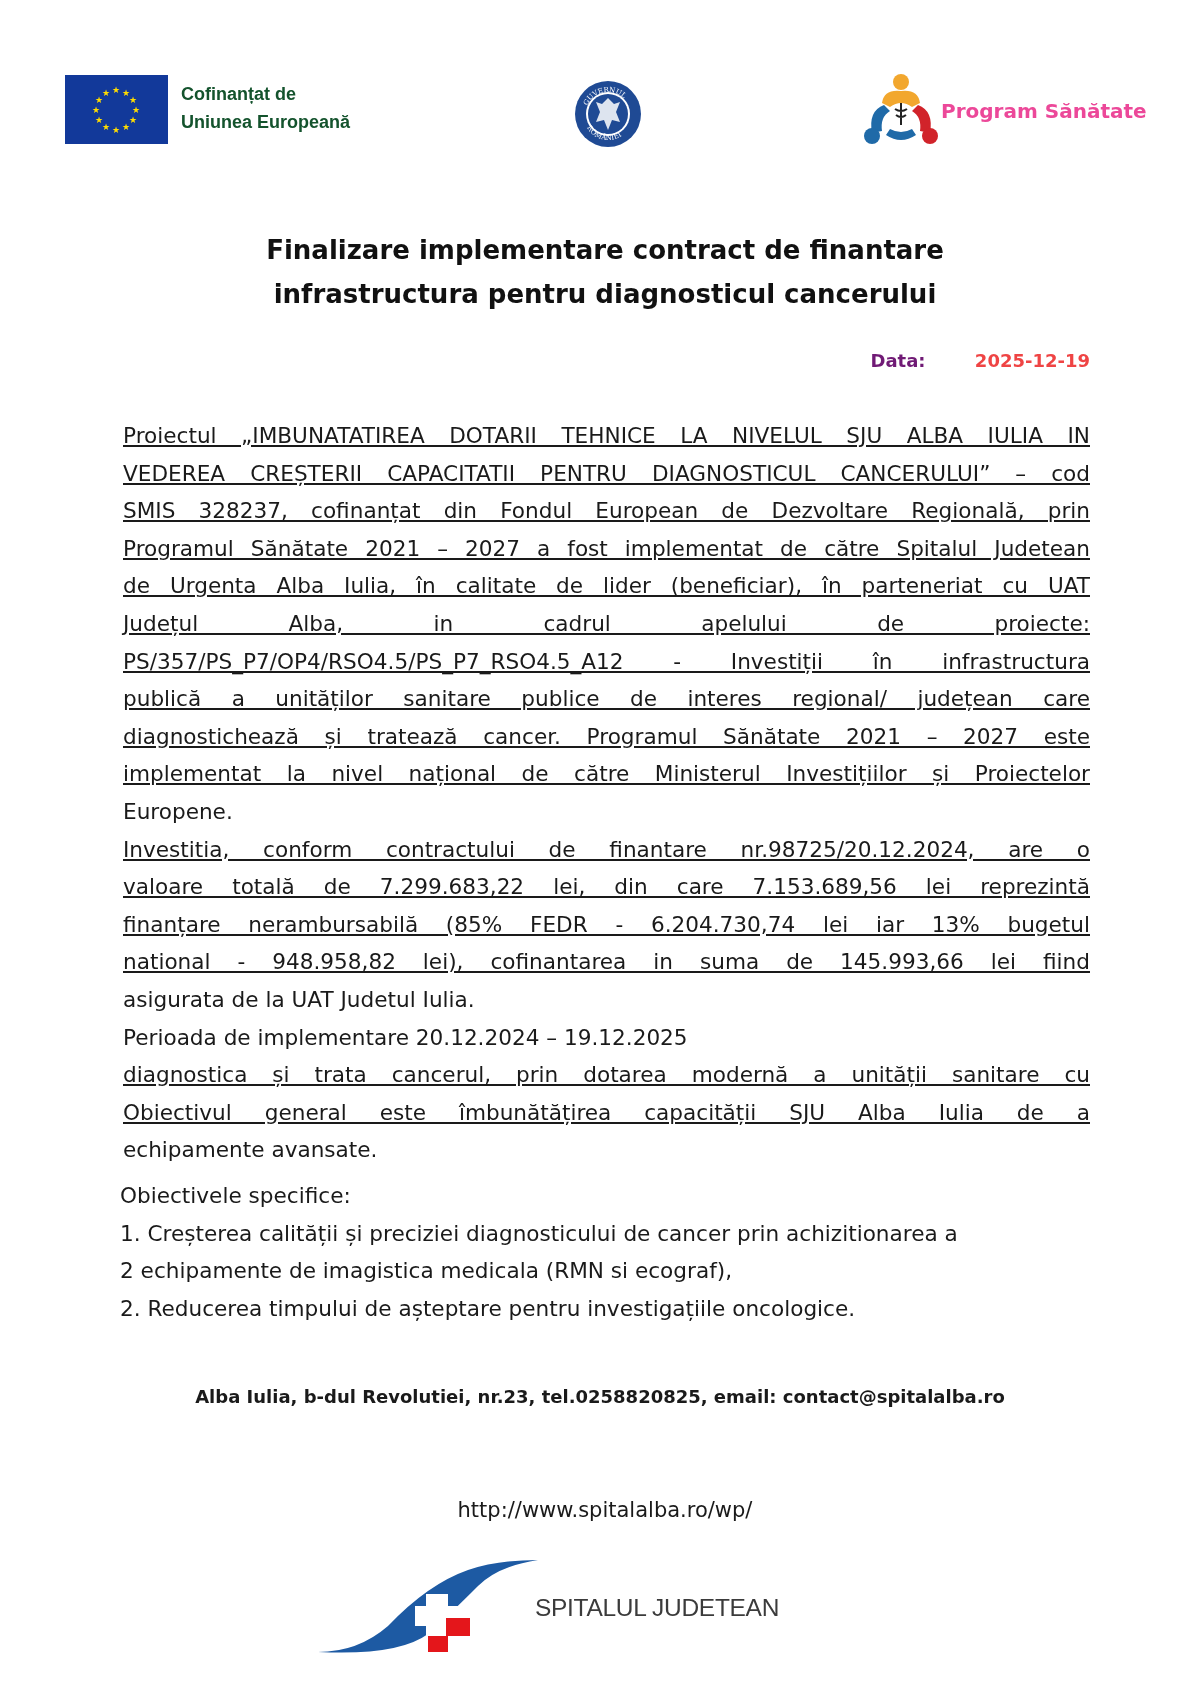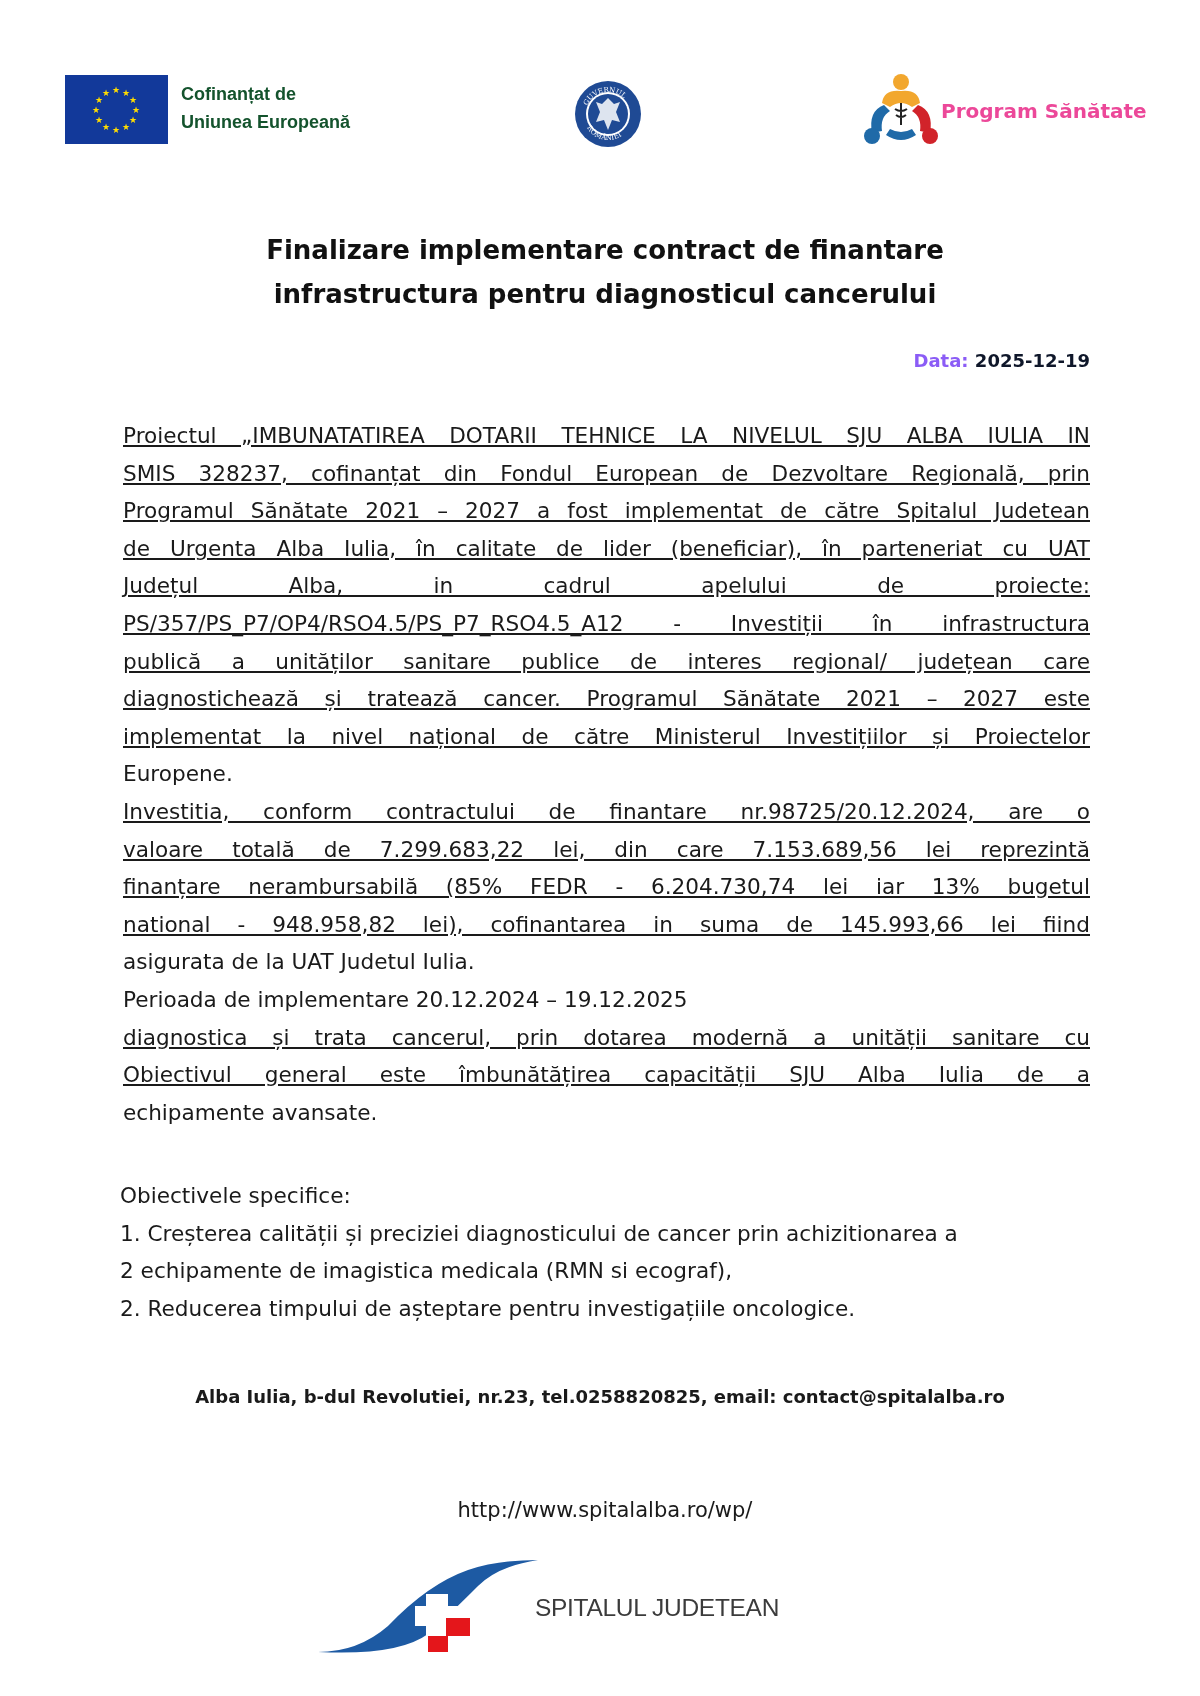--- a/index.html
+++ b/index.html
@@ -13,22 +13,22 @@
              color: #14532d; font-size: 18px; line-height: 28px; }
   #gov-seal { left: 574px; top: 80px; width: 68px; height: 68px; }
   #ps-logo { left: 862px; top: 73px; width: 78px; height: 74px; }
   #ps-text { left: 941px; top: 99px; font-family: "DejaVu Sans", sans-serif; font-weight: bold;
              color: #ec4899; font-size: 20px; }
 
   
   #title { left: 0; top: 228px; width: 1210px; text-align: center; font-weight: bold;
            font-size: 26px; line-height: 44px; color: #111; }
   #date-line { right: 110px; top: 350px; font-weight: bold; font-size: 18px; }
-  #date-label { color: #8b5cf6; }
-  #date-value { color: #0f172a; }
+  #date-label { color: #701a75; }
+  #date-value { color: #ef4444; margin-left: 43px; }
 
   
   #body { left: 123px; top: 417px; width: 967px; font-size: 21.6px; line-height: 37.6px;
           text-align: justify; color: #1a1a1a; }
   .justify-last { text-align-last: justify; text-decoration: underline; }
   #objectives { left: 120px; top: 1177px; width: 975px; font-size: 21.6px; line-height: 37.6px; }
 
   
   #address { left: 0; top: 1386px; width: 1200px; text-align: center; font-weight: bold; font-size: 18px; }
   #url { left: 0; top: 1498px; width: 1210px; text-align: center; font-size: 21px; }
@@ -95,20 +95,21 @@
 </div>
 
 <div class="abs" id="date-line">
   <span id="date-label">Data:</span>
   <span id="date-value">2025-12-19</span>
 </div>
 
 <div class="abs" id="body">
   <div>
     <div class="justify-last">Proiectul „IMBUNATATIREA DOTARII TEHNICE LA NIVELUL SJU ALBA IULIA IN</div>
+    <div class="justify-last">VEDEREA CREȘTERII CAPACITATII PENTRU DIAGNOSTICUL CANCERULUI” – cod</div>
     <div class="justify-last">SMIS 328237, cofinanțat din Fondul European de Dezvoltare Regională, prin</div>
     <div class="justify-last">Programul Sănătate 2021 – 2027 a fost implementat de către Spitalul Judetean</div>
     <div class="justify-last">de Urgenta Alba Iulia, în calitate de lider (beneficiar), în parteneriat cu UAT</div>
     <div class="justify-last">Județul Alba, in cadrul apelului de proiecte:</div>
     <div class="justify-last">PS/357/PS_P7/OP4/RSO4.5/PS_P7_RSO4.5_A12 - Investiții în infrastructura</div>
     <div class="justify-last">publică a unităților sanitare publice de interes regional/ județean care</div>
     <div class="justify-last">diagnostichează și tratează cancer. Programul Sănătate 2021 – 2027 este</div>
     <div class="justify-last">implementat la nivel național de către Ministerul Investițiilor și Proiectelor</div>
     <div>Europene.</div>
   </div>

